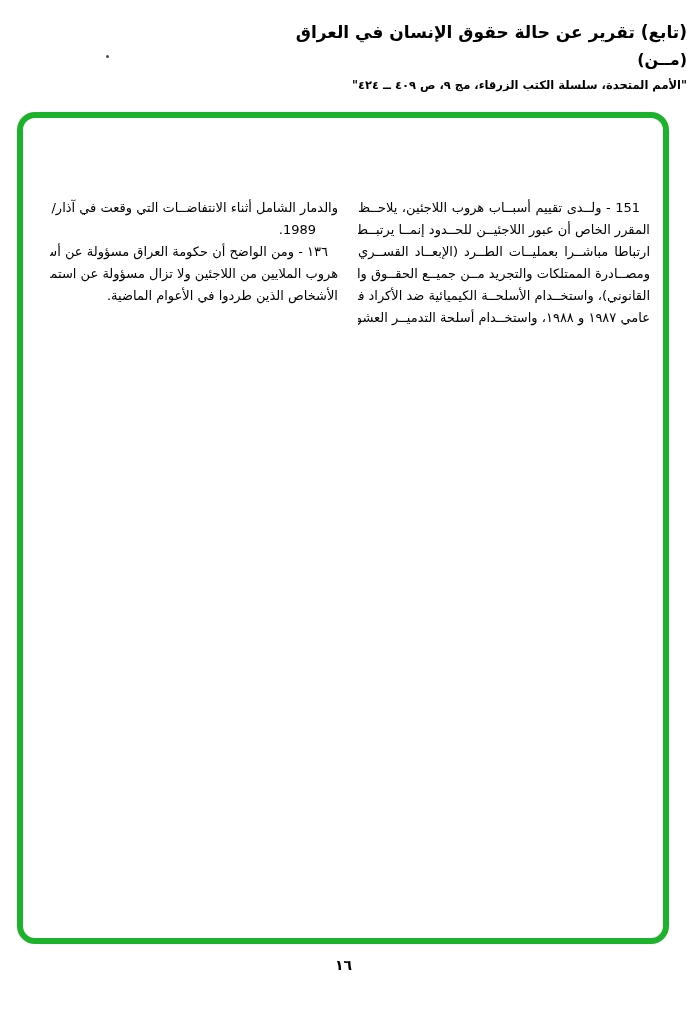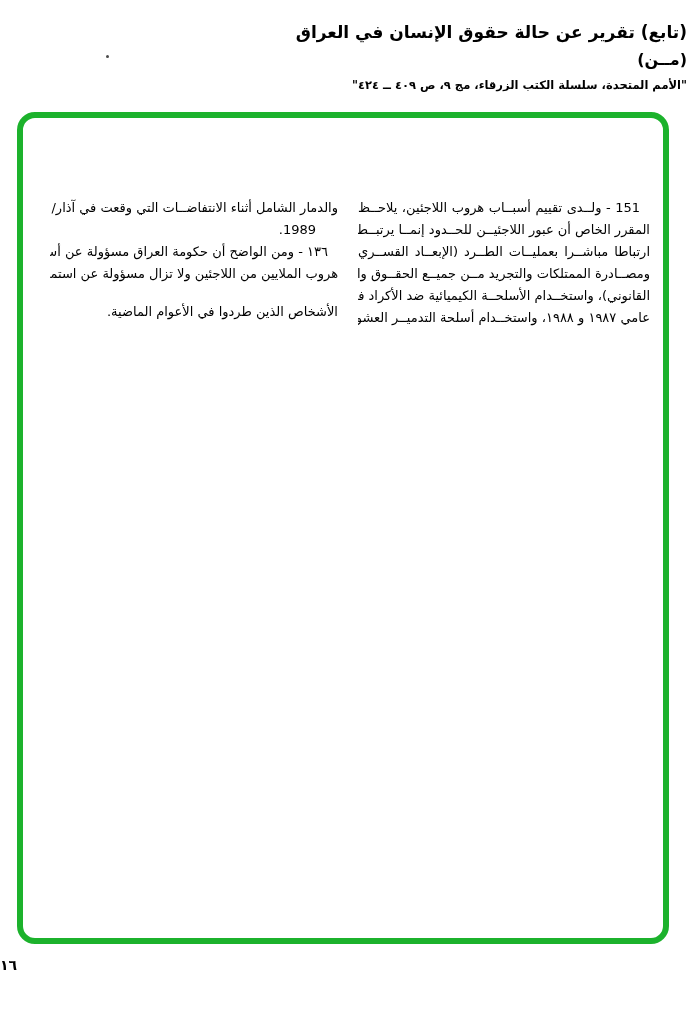--- a/index.html
+++ b/index.html
@@ -42,28 +42,28 @@
   .line {
     direction:rtl;
     font-size:13px;
     line-height:22px;
     height:22px;
     white-space:nowrap;
     overflow:hidden;
     text-align:justify;
     text-align-last:justify;
   }
-  .line.end { text-align-last:right;margin-top:16px; }
+  .line.end { text-align-last:right; }
   .line.indent { padding-right:10px; }
   .line.yr { padding-right:22px; text-align-last:right; }
 
   
   .pagenum {
     position:absolute; top:957px; left:0; right:0;
-    text-align:left;
+    text-align:center;
     font-size:14px; font-weight:bold;
     direction:rtl;
   }
 </style>
 </head>
 <body>
 
 <div class="page">
 
   <div class="hdr">

